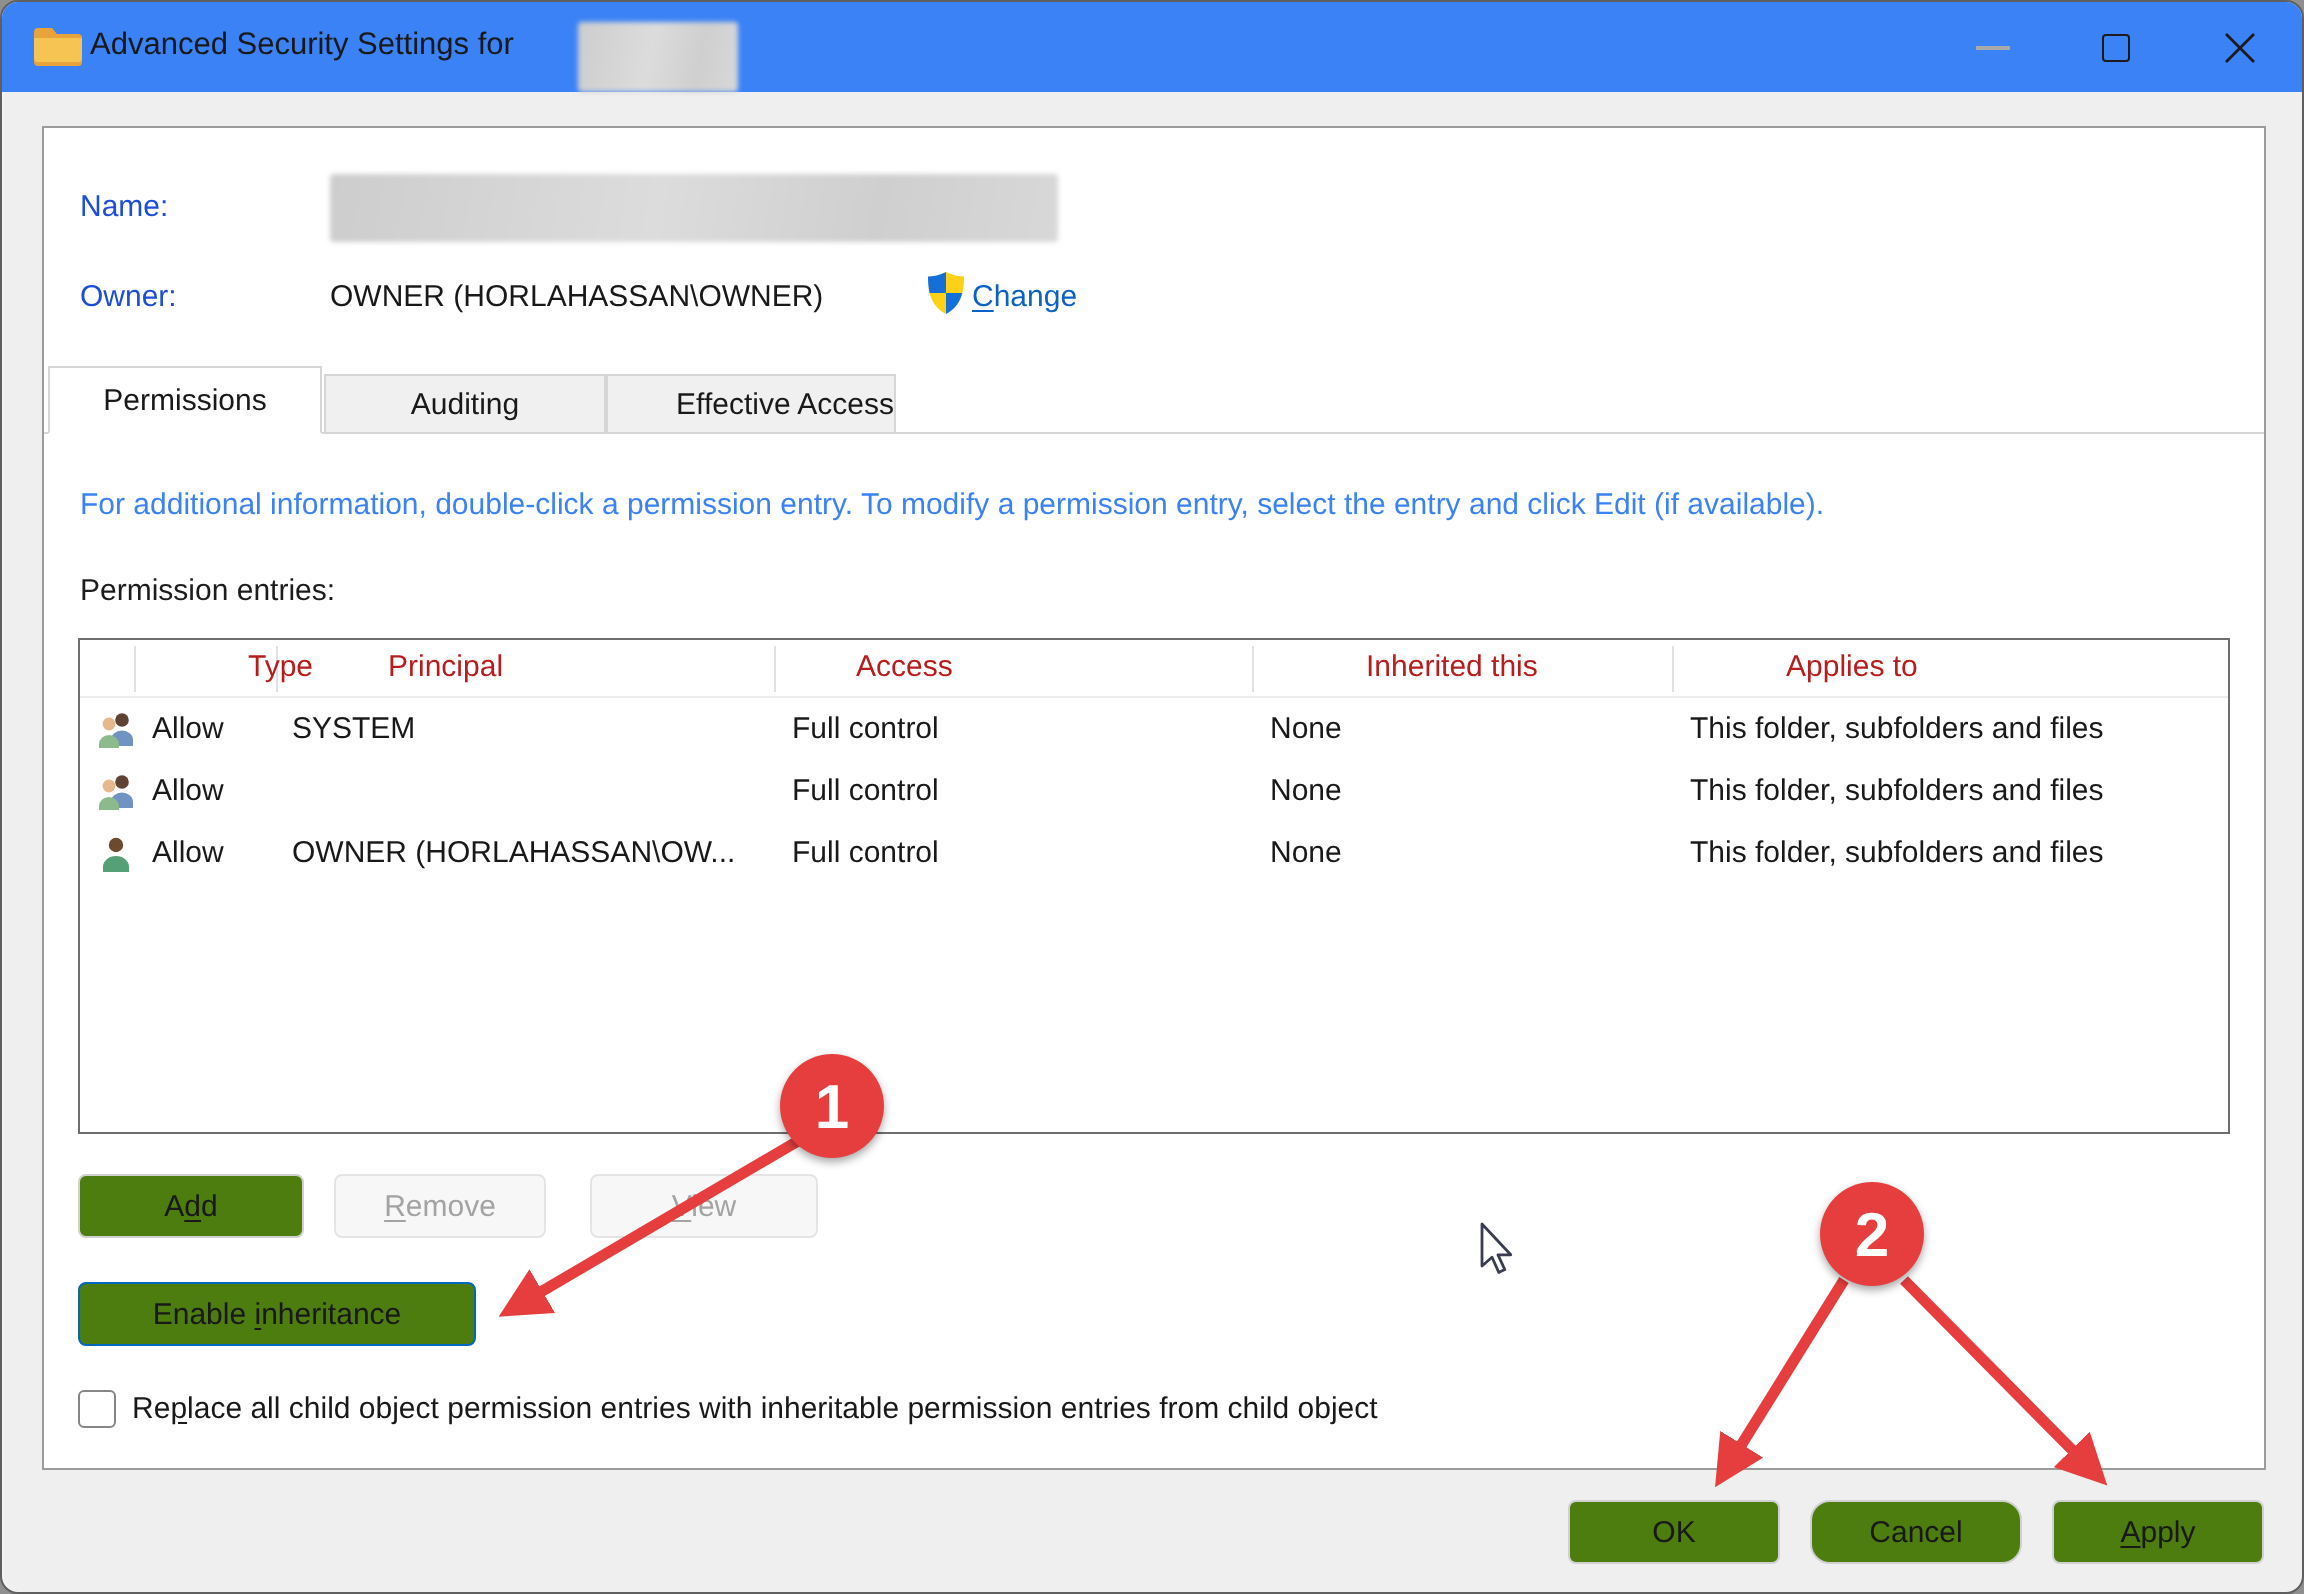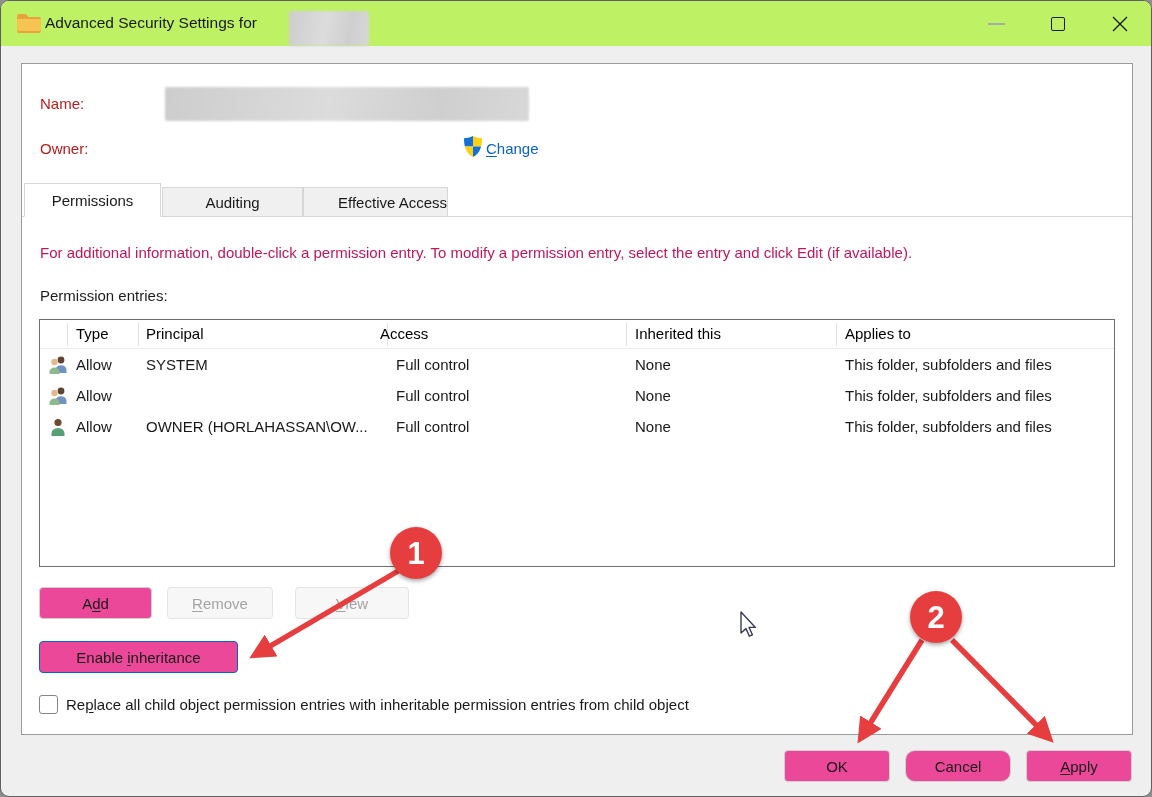--- a/index.html
+++ b/index.html
@@ -3,53 +3,53 @@
 <meta charset="utf-8">
 <style>
   * { margin:0; padding:0; box-sizing:border-box; }
   html,body { width:1152px; height:797px; background:#8f8f8f; font-family:"Liberation Sans", sans-serif; }
   .window {
     position:absolute; left:0; top:0; width:1152px; height:797px;
     background:#efefef; border:1px solid #5f5f5f; border-radius:9px; overflow:hidden;
     box-shadow: inset 1px 0 0 rgba(255,255,255,.4);
   }
   
-  .titlebar { position:absolute; left:0; top:0; width:100%; height:45px; background:#bef264; }
+  .titlebar { position:absolute; left:0; top:0; width:100%; height:45px; background:#3b82f6; }
   .folder-ic { position:absolute; left:15px; top:11px; }
   .win-title { position:absolute; left:44px; top:13px; font-size:15.5px; color:#191919; white-space:nowrap; }
   .blur-box { background:linear-gradient(100deg,#cdcdcd,#dcdcdc 45%,#cfcfcf 75%,#d8d8d8); filter:blur(1.2px); border-radius:2px; }
   .title-blur { position:absolute; left:288px; top:10px; width:80px; height:35px; }
   .controls { position:absolute; right:0; top:0; height:45px; display:flex; }
   .wc { width:62px; height:45px; display:flex; align-items:center; justify-content:center; }
   .min-dash { width:17px; height:2px; background:#a9a9a9; }
   .max-sq { width:14px; height:14px; border:1.6px solid #1b1b1b; border-radius:2px; }
   
   .panel { position:absolute; left:20px; top:62px; width:1112px; height:672px; background:#ffffff; border:1px solid #9b9b9b; }
-  .lbl { position:absolute; font-size:15px; color:#b91c1c; white-space:nowrap; }
+  .lbl { position:absolute; font-size:15px; color:#1d4ed8; white-space:nowrap; }
   .name-blur { position:absolute; left:143px; top:23px; width:364px; height:34px; }
   .owner-val { position:absolute; left:143px; top:76px; font-size:15px; color:#191919; }
   .shield { position:absolute; left:441px; top:71px; }
   .change-link { position:absolute; left:464px; top:76px; font-size:15px; color:#0b62c4; cursor:pointer; white-space:nowrap; }
   .mn { text-decoration:underline; text-underline-offset:2px; }
   
   .tabstrip { position:absolute; left:0; top:120px; width:100%; height:33px; border-bottom:1px solid #d6d6d6; }
   .tab { position:absolute; bottom:-1px; height:30px; background:#f0f0f0; border:1px solid #d6d6d6; display:flex; align-items:center; justify-content:center; font-size:15px; color:#191919; cursor:pointer; }
   .tab.active { height:34px; background:#ffffff; border-bottom:1px solid #ffffff; z-index:2; }
   
-  .info-text { position:absolute; left:18px; top:180px; font-size:15px; color:#be185d; white-space:nowrap; }
+  .info-text { position:absolute; left:18px; top:180px; font-size:15px; color:#3b82f6; white-space:nowrap; }
   .entries-lbl { position:absolute; left:18px; top:223px; font-size:15px; color:#1c1c1c; }
   .ptable { position:absolute; left:17px; top:255px; width:1076px; height:248px; border:1px solid #6e6e6e; background:#fff; }
   .thead { position:absolute; left:0; top:0; width:100%; height:29px; border-bottom:1px solid #ececec; }
-  .th { position:absolute; top:5px; font-size:15px; color:#000000; white-space:nowrap; }
+  .th { position:absolute; top:5px; font-size:15px; color:#b91c1c; white-space:nowrap;margin-left:48px; }
   .colsep { position:absolute; top:3px; width:1px; height:23px; background:#e2e2e2; }
   .trow { position:absolute; left:0; width:100%; height:31px; }
   .td { position:absolute; top:6px; font-size:15px; color:#191919; white-space:nowrap; }
   .row-ic { position:absolute; left:7px; top:3px; }
   
-  .btn { position:absolute; height:32px; background:#ec4899; border:1px solid #d0d0d0; border-radius:4px;
+  .btn { position:absolute; height:32px; background:#4d7c0f; border:1px solid #d0d0d0; border-radius:4px;
          font-size:15px; color:#191919; display:flex; align-items:center; justify-content:center; cursor:pointer; font-family:inherit; white-space:nowrap; }
   .btn:disabled, .btn.disabled { background:#f7f7f7; border-color:#e4e4e4; color:#a3a3a3; cursor:default; }
   .btn-add { left:17px; top:523px; width:113px; }
   .btn-remove { left:145px; top:523px; width:106px; }
   .btn-view { left:273px; top:523px; width:114px; }
   .btn-inherit { left:17px; top:577px; width:199px; border-color:#0067c0; }
   .chkrow { position:absolute; left:17px; top:631px; display:flex; align-items:center; }
   .chk { width:19px; height:19px; background:#fff; border:1px solid #868686; border-radius:3px; cursor:pointer; }
   .chklbl { margin-left:8px; font-size:15px; color:#191919; white-space:nowrap; cursor:pointer; }
   .btn-ok { left:783px; top:749px; width:106px; }
@@ -86,20 +86,21 @@
       </div>
     </div>
   </div>
 
   <div class="panel">
 
     <span class="lbl" style="left:18px; top:31px;">Name:</span>
     <span class="blur-box name-blur"></span>
 
     <span class="lbl" style="left:18px; top:76px;">Owner:</span>
+    <span class="owner-val">OWNER (HORLAHASSAN\OWNER)</span>
     <svg class="shield" width="20" height="23" viewBox="0 0 20 23">
       <defs>
           <clipPath id="shieldclip">
             <path d="M10 1 C13 2.6 16.5 3.2 19 3.2 C19 11 17.5 18 10 22 C2.5 18 1 11 1 3.2 C3.5 3.2 7 2.6 10 1 Z"></path>
           </clipPath>
         </defs>
       <g clip-path="url(#shieldclip)">
         <rect x="0" y="0" width="10" height="11.5" fill="#1470d6"></rect>
         <rect x="10" y="0" width="10" height="11.5" fill="#fcd116"></rect>
         <rect x="0" y="11.5" width="10" height="11.5" fill="#fcd116"></rect>

